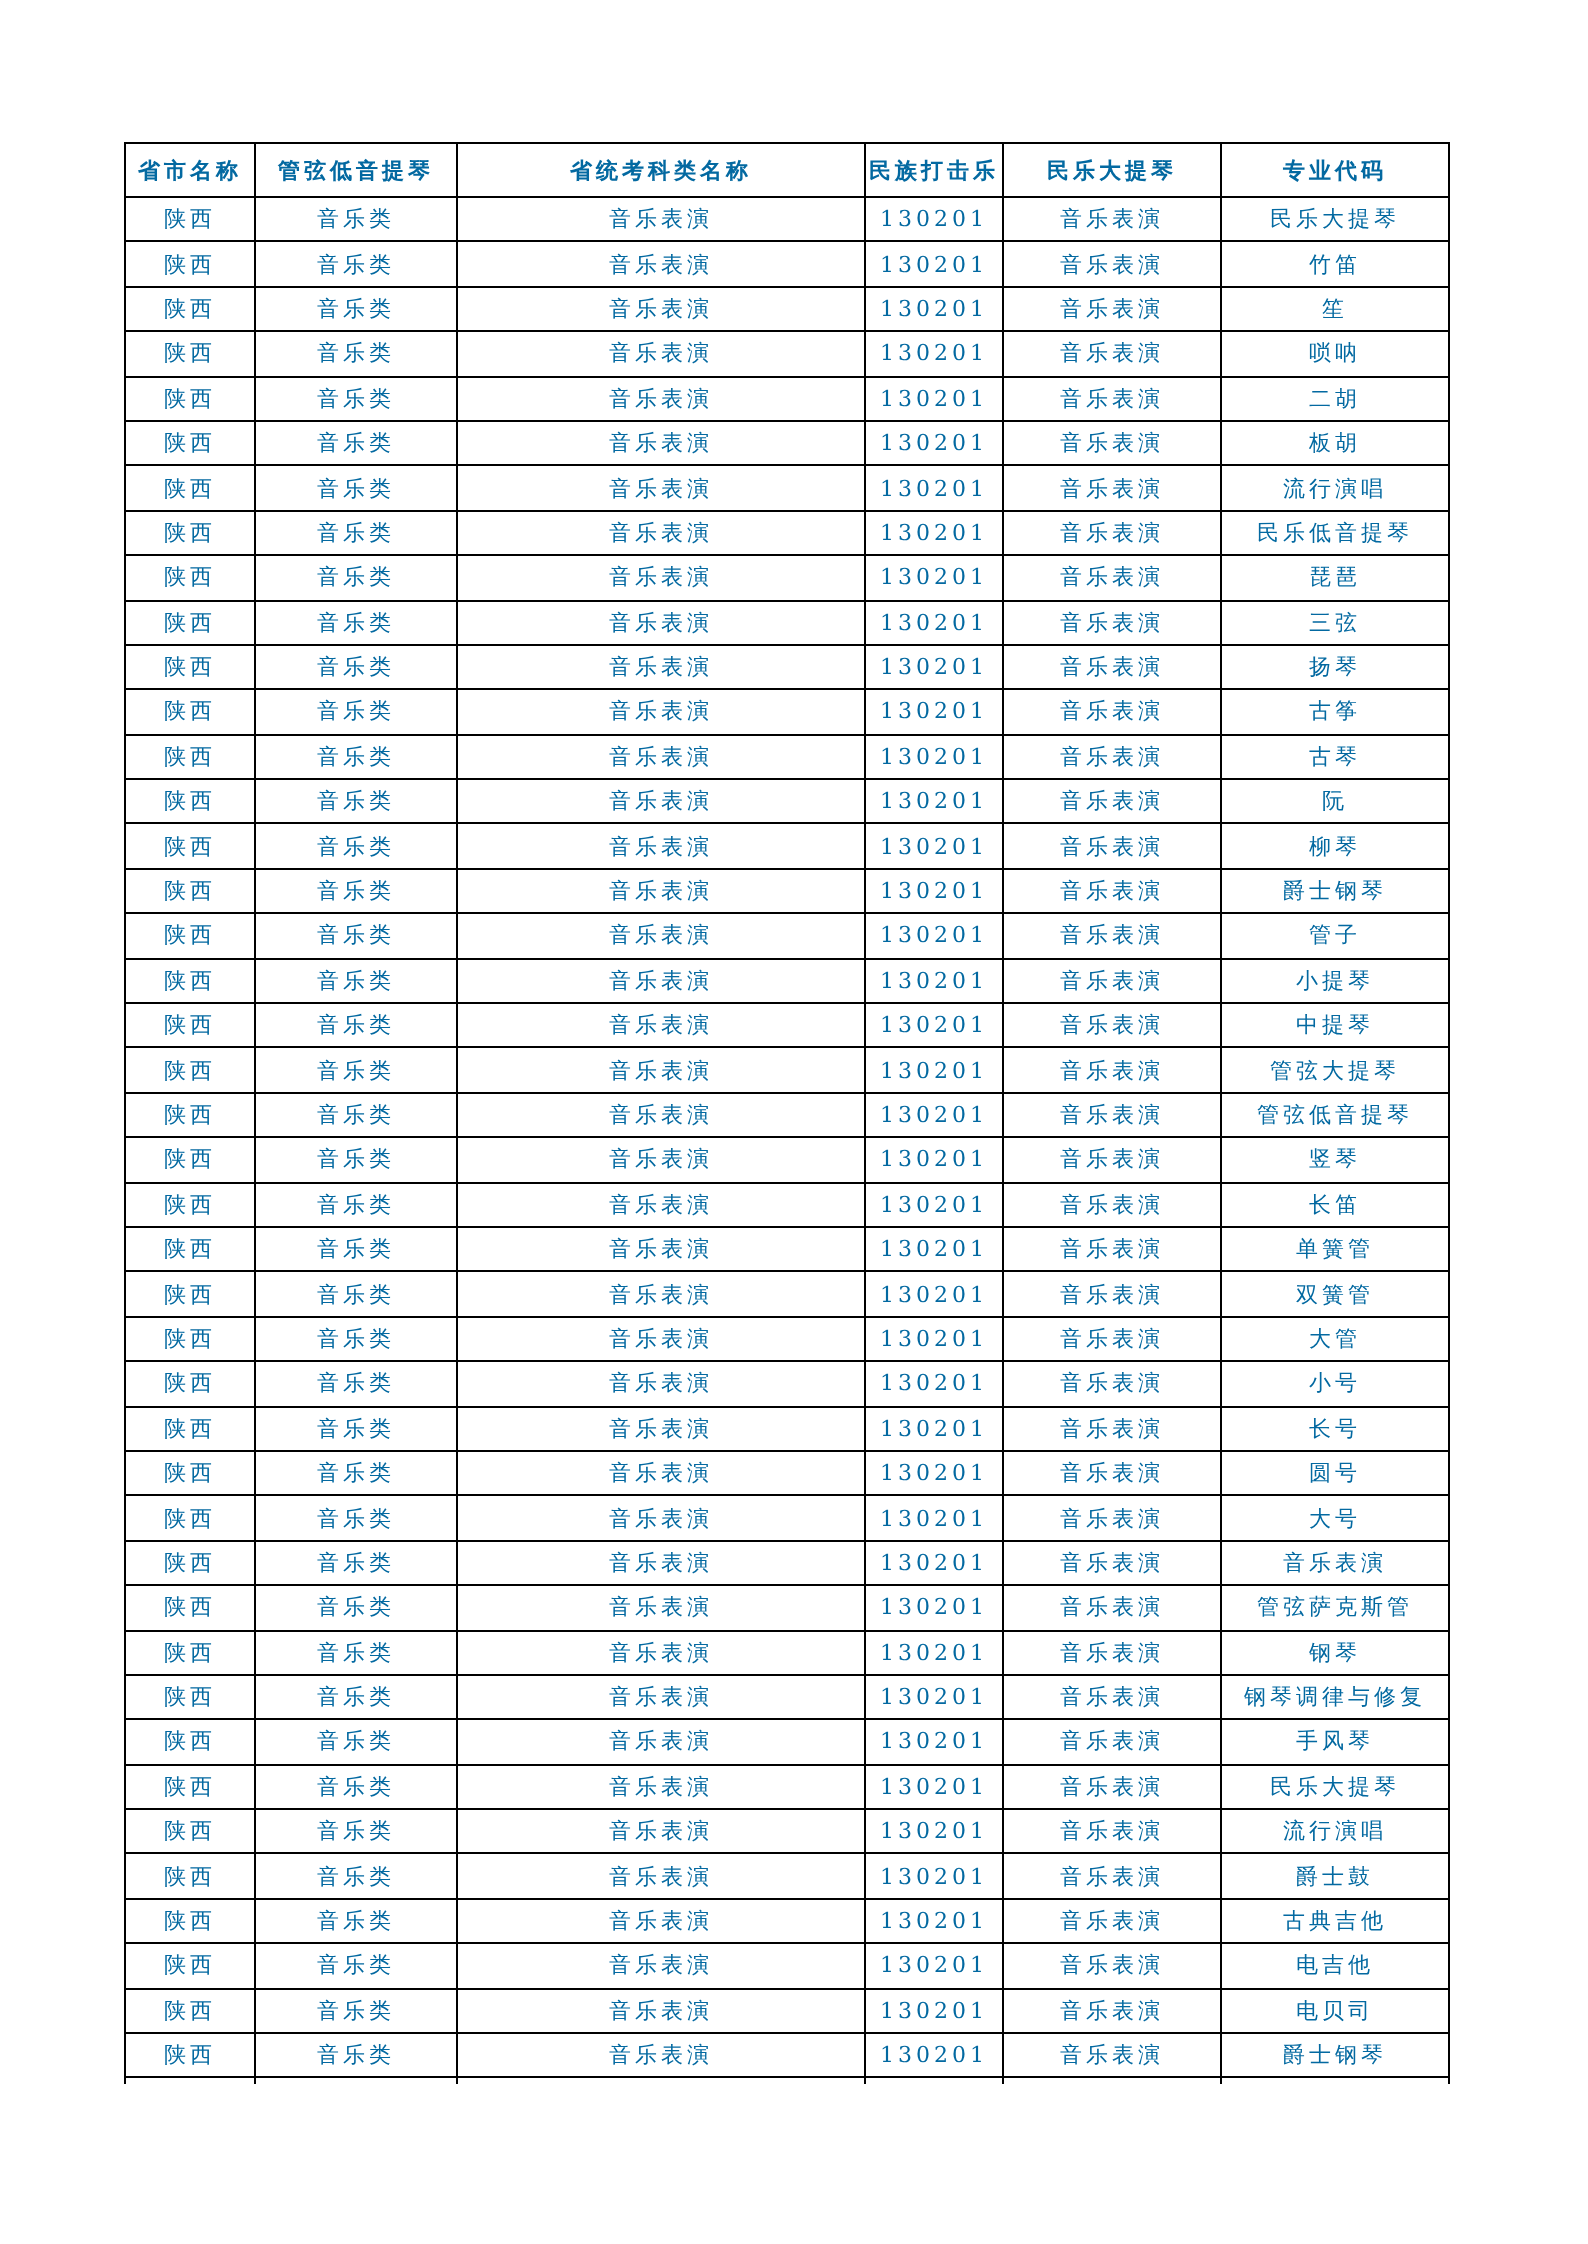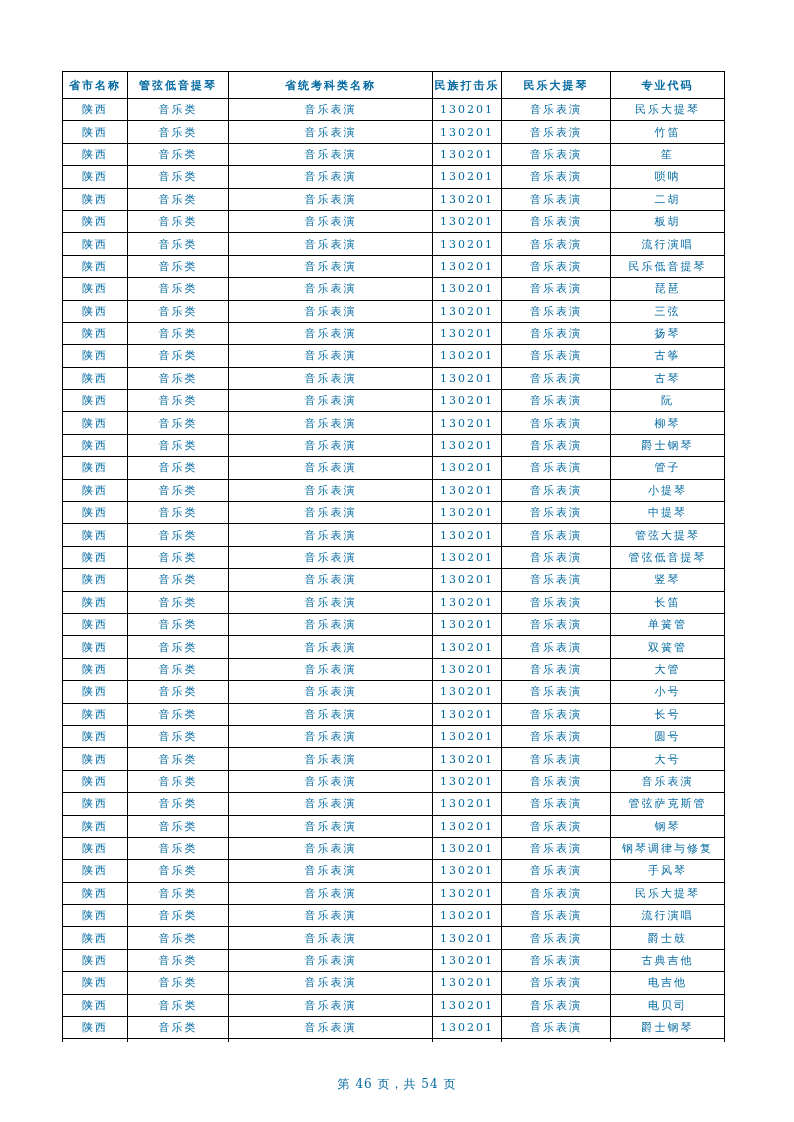--- a/index.html
+++ b/index.html
@@ -425,15 +425,14 @@
           <td></td>
           <td></td>
           <td></td>
           <td></td>
           <td></td>
           <td></td>
         </tr>
       </tbody>
   </table>
 
-  <div class="footer">第 46 页，共 54 页</div>
 
 </div>
 
 </body></html>

